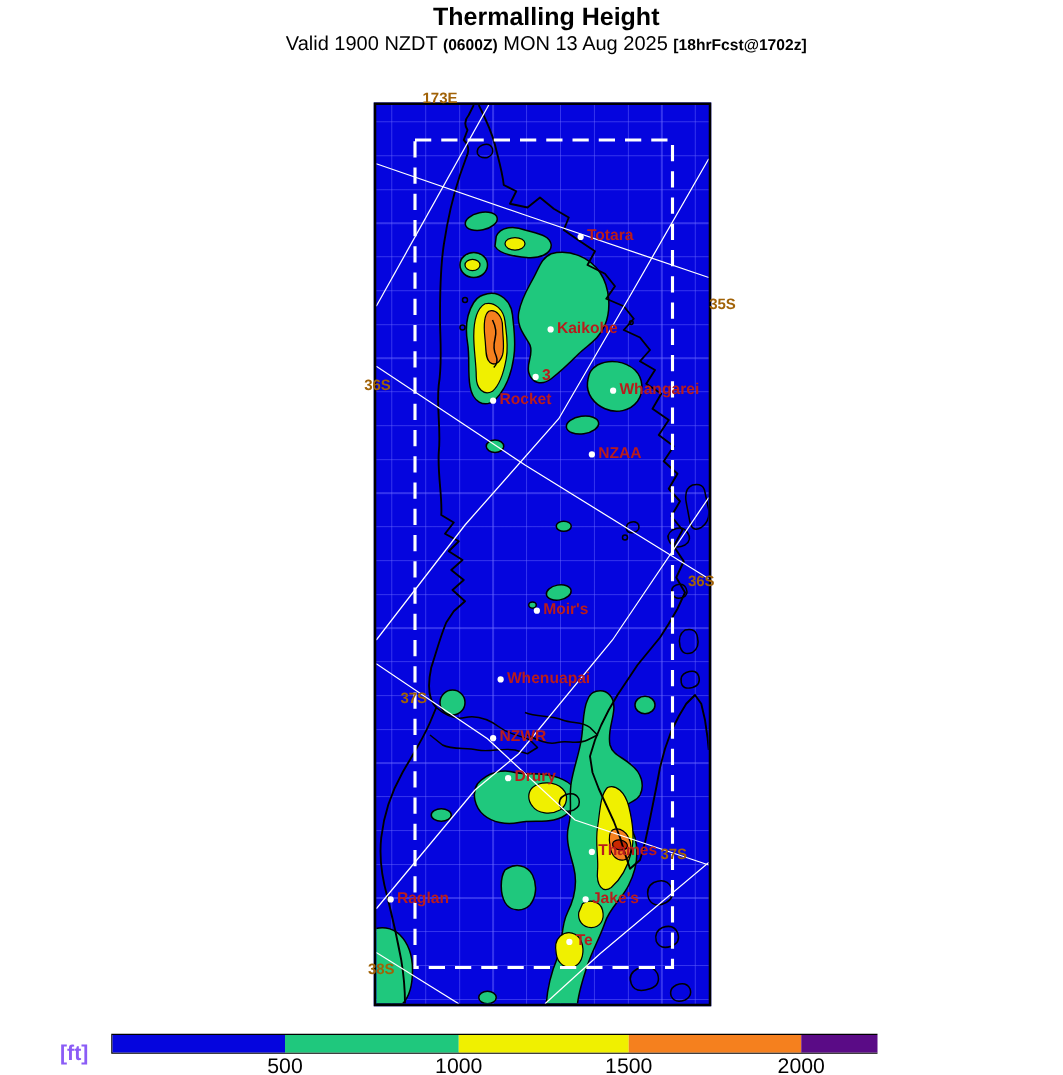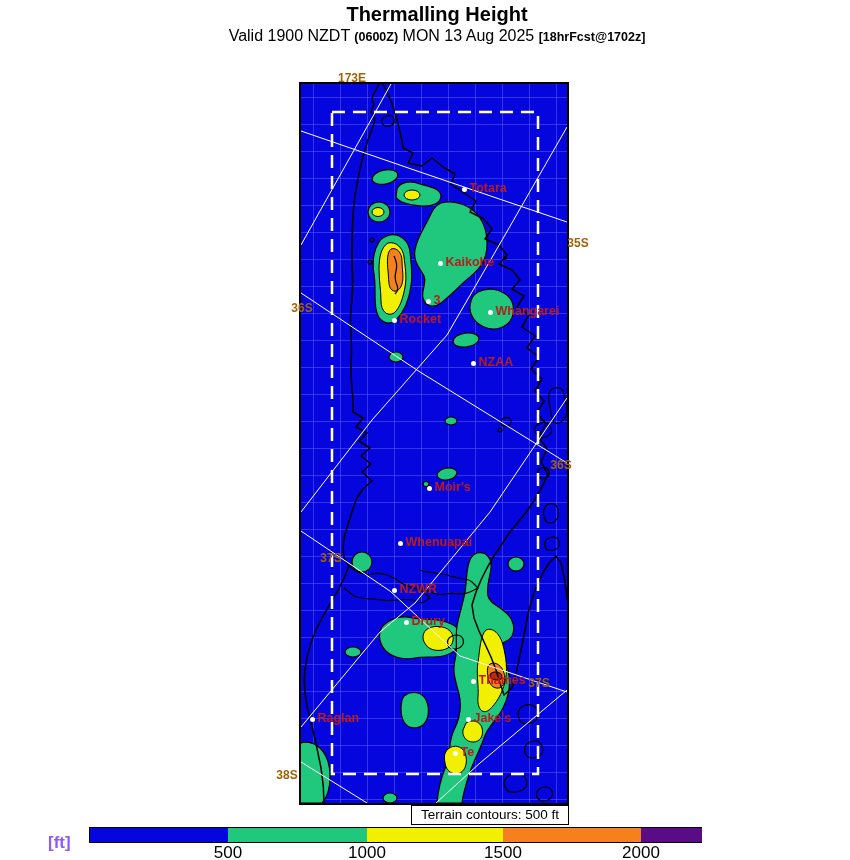--- a/index.html
+++ b/index.html
@@ -191,24 +191,23 @@
       <div class="wp" style="left: 452.5px; top: 750.5px;">
         <span class="dot"></span>
         <span class="lbl">Te</span>
       </div>
       <div class="grat" style="left: 352px; top: 78px;">173E</div>
       <div class="grat" style="left: 578px; top: 243px;">35S</div>
       <div class="grat" style="left: 302px; top: 308px;">36S</div>
       <div class="grat" style="left: 561px; top: 465px;">36S</div>
       <div class="grat" style="left: 331px; top: 558px;">37S</div>
       <div class="grat" style="left: 539px; top: 683px;">37S</div>
-      <div class="grat" style="left: 287px; top: 775px;">38S</div>
+      <div class="grat" style="left: 305px; top: 775px;">38S</div>
     </div>
 
-  <div id="terrain-note">Terrain contours: 500 ft</div>
 
   <div id="cbar">
     <div class="cunit" id="cunit-left">[ft]</div>
     <div id="cbar-strip">
         <div class="cseg" style="left: 0px; width: 138px; background: rgb(5, 5, 222);"></div>
         <div class="cseg" style="left: 138px; width: 139px; background: rgb(31, 200, 125);"></div>
         <div class="cseg" style="left: 277px; width: 136px; background: rgb(240, 240, 0);"></div>
         <div class="cseg" style="left: 413px; width: 138px; background: rgb(245, 128, 30);"></div>
         <div class="cseg" style="left: 551px; width: 136px; background: rgb(90, 11, 134);"></div>
       </div>

